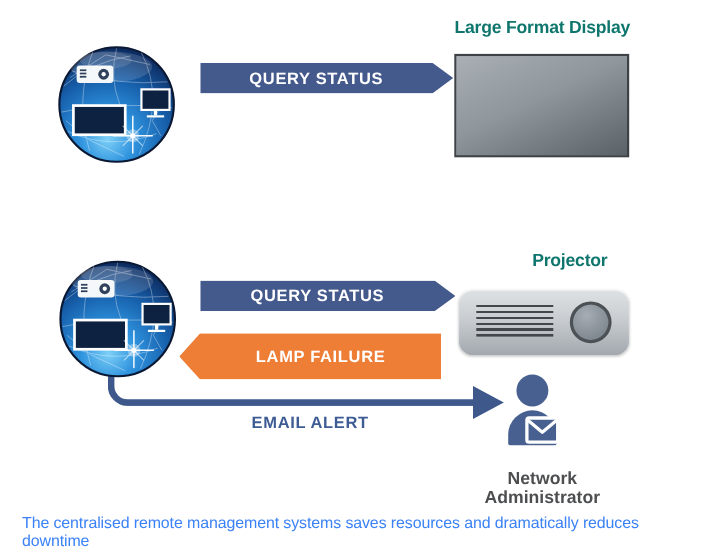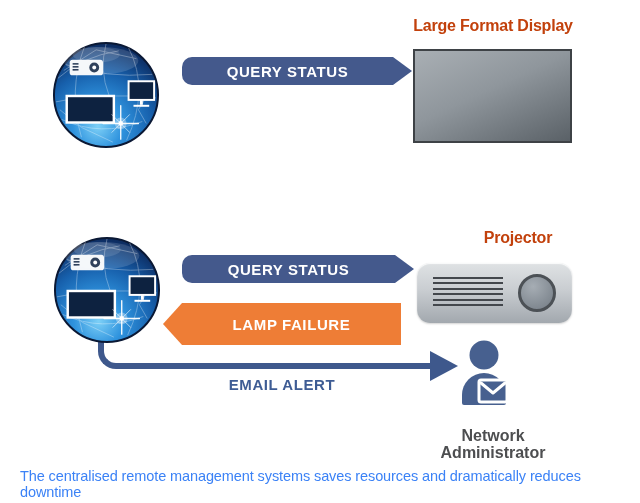--- a/index.html
+++ b/index.html
@@ -11,28 +11,28 @@
   
   .globe{position:absolute;width:108px;height:108px;z-index:3;}
 
   
   .arrow{
     position:absolute;display:flex;align-items:center;justify-content:center;
     color:#ffffff;font-weight:bold;font-size:15px;letter-spacing:.6px;z-index:2;
   }
   .arrow.right{clip-path:polygon(0 0, calc(100% - 19px) 0, 100% 50%, calc(100% - 19px) 100%, 0 100%);padding-right:19px;}
   .arrow.left{clip-path:polygon(19px 0, 100% 0, 100% 100%, 19px 100%, 0 50%);padding-left:19px;}
-  .arrow.blue{background:#44598C;border-radius:10px;}
+  .arrow.blue{background:#44598C;}
   .arrow.green{background:#5CB87A;}
   .arrow.orange{background:#EE7D36;}
 
   
   .device-label{
     position:absolute;transform:translateX(-50%);white-space:nowrap;
-    font-weight:bold;font-size:16px;color:#c2410c;letter-spacing:-.2px;
+    font-weight:bold;font-size:16px;color:#0f766e;letter-spacing:-.2px;
   }
 
   
   .display-screen{
     position:absolute;left:413px;top:49px;width:155px;height:90px;
     border:2px solid #3E4246;
     background:linear-gradient(155deg,#A9AFB4 0%,#8F969C 45%,#5A6167 100%);
   }
 
   

